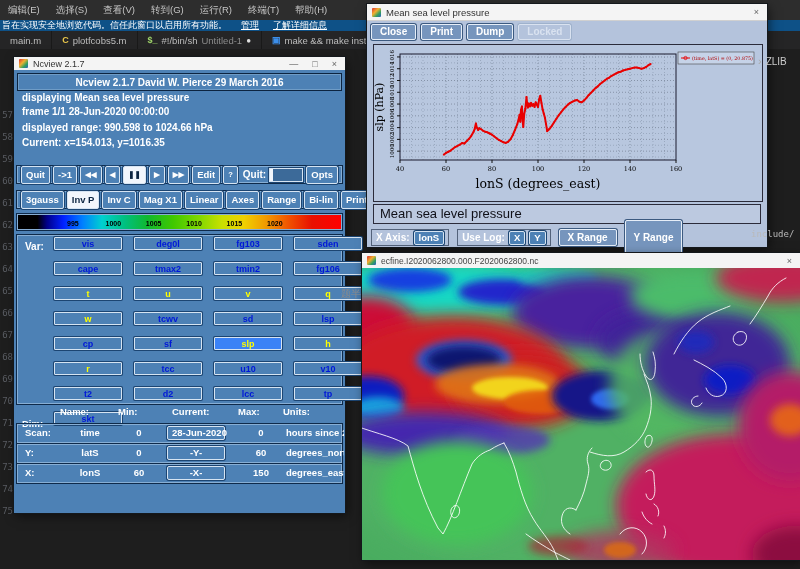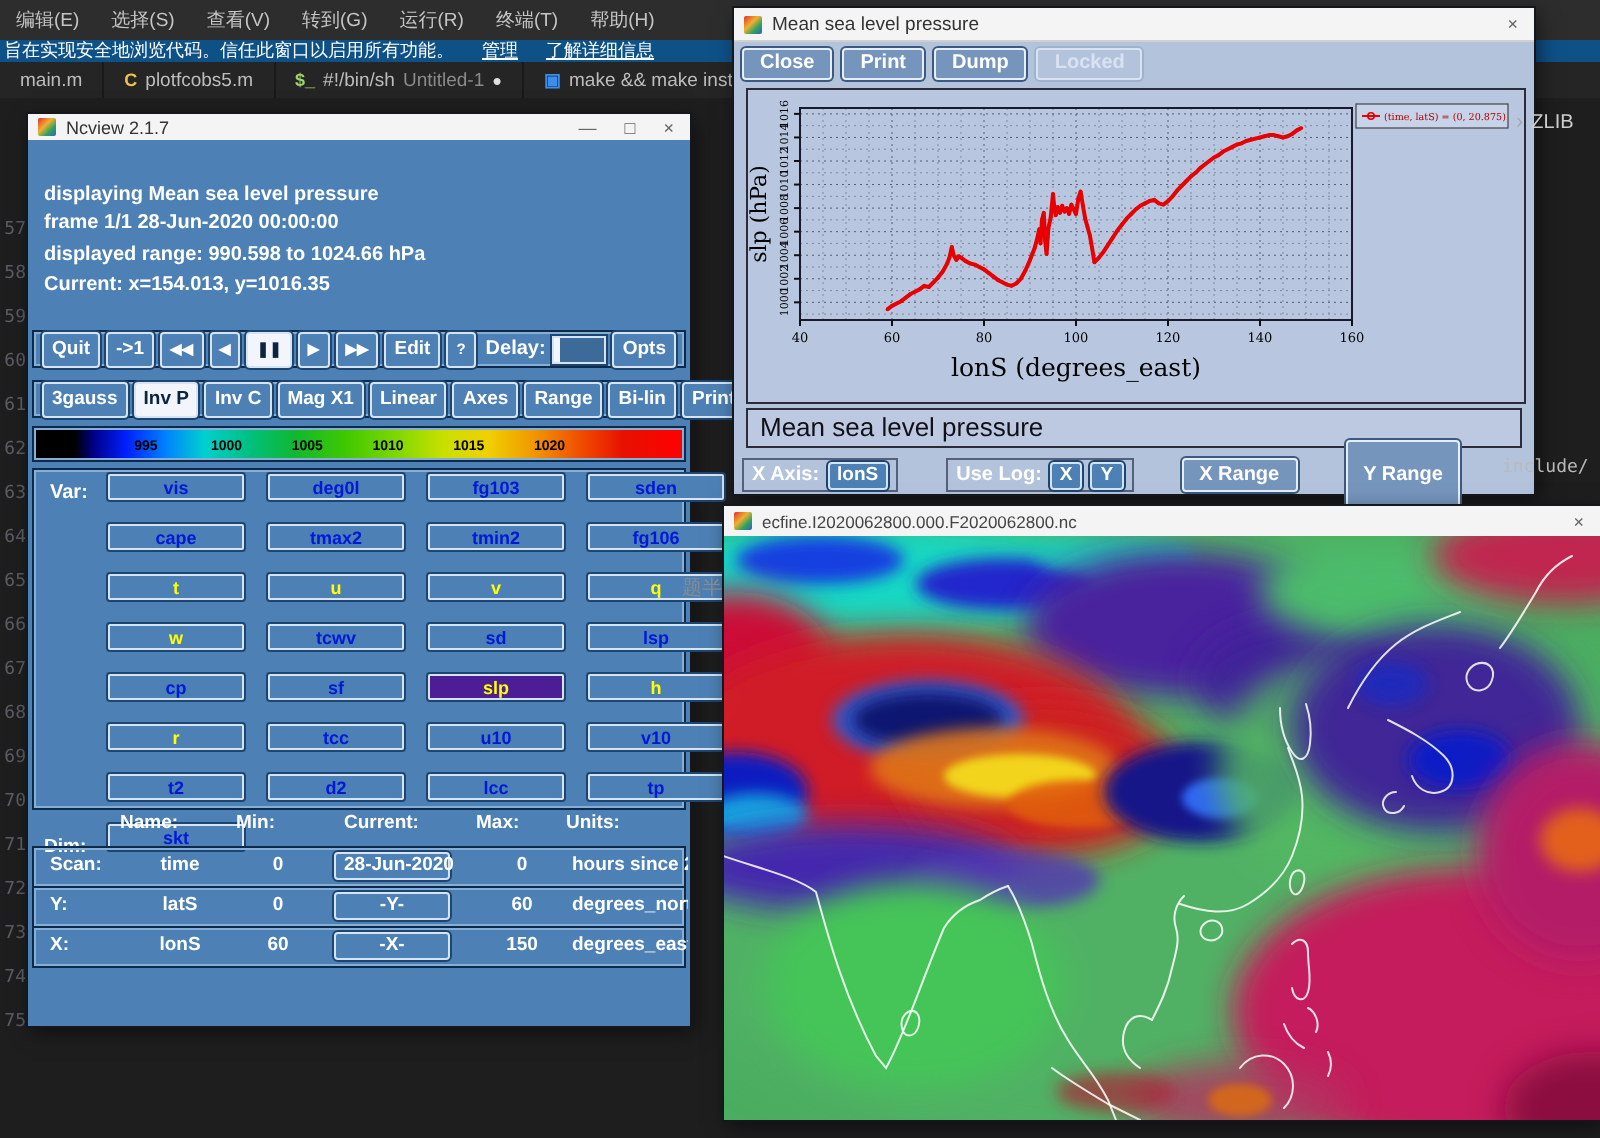--- a/index.html
+++ b/index.html
@@ -59,21 +59,21 @@
       #f05000 84%,#e81000 91%,#ff0000 100%);}
   .cbar span{position:absolute;top:5px;transform:translateX(-50%);color:#000;font-size:7px;font-weight:bold;}
   .nc-varbox{position:absolute;left:2px;right:2px;border:1px solid #0e2a4a;box-shadow:inset 0 0 0 1px #87aed4;}
   .nc-varlabel{position:absolute;left:8px;top:6px;font-size:10px;font-weight:bold;}
   .vargrid{position:absolute;left:37px;top:2px;display:grid;grid-template-columns:repeat(4,68px);
     grid-auto-rows:13px;column-gap:4px;row-gap:7.5px;gap:12px;}
   .varbtn{border:1px solid #d6e4f2;box-shadow:0 0 0 1px #1c4572;border-radius:1px;background:#4d81b5;
     font-size:9px;font-weight:bold;line-height:11px;text-align:center;cursor:pointer;overflow:hidden;}
   .varbtn.blue{color:#0018d8;}
   .varbtn.yellow{color:#ffff00;}
-  .varbtn.selected{background:#4c1d95;color:#ffff00;}
+  .varbtn.selected{background:#3b82f6;color:#ffff00;}
   .dimhead{position:absolute;left:0;right:0;height:12px;font-size:9.5px;font-weight:bold;}
   .dimrow{position:absolute;left:2px;right:2px;height:19px;border:1px solid #0e2a4a;
     box-shadow:inset 0 0 0 1px #87aed4;font-size:9.5px;font-weight:bold;}
   .dc{position:absolute;top:3px;white-space:nowrap;}
   .dc.c-dim{left:8px;width:34px;}
   .dc.c-name{left:46px;width:54px;text-align:center;}
   .dc.c-min{left:104px;width:36px;text-align:center;}
   .dc.c-max{left:224px;width:40px;text-align:center;}
   .dc.c-units{left:269px;width:58px;overflow:hidden;}
   .dimbtn{position:absolute;left:150px;top:1.5px;width:58px;height:14px;line-height:12px;font-size:9.5px;}
@@ -81,21 +81,21 @@
   .plotwin{left:367px;top:4px;width:400px;height:243px;background:#b4c3dc;}
   .plotwin .titlebar{height:16px;font-size:9.5px;}
   .pw-content{position:absolute;left:0;top:16px;right:0;bottom:0;}
   .pw-btnrow{position:absolute;left:4px;top:4px;display:flex;gap:5px;}
   .pwbtn{background:#7695bd;color:#fff;font-weight:bold;font-size:10px;height:16px;line-height:14px;
     padding:0 8px;border:1px solid #e6eef8;box-shadow:0 0 0 1px #3c5a80;border-radius:2px;cursor:pointer;}
   .pwbtn.disabled{background:#b4c3dc;color:#d9e2f0;border-color:#d9e2f0;box-shadow:0 0 0 1px #9fb2cc;}
   .pw-panel{position:absolute;left:6px;top:24px;width:388px;height:156px;border:1px solid #2b2b3a;background:#b8c7df;}
   .pw-subtitle{position:absolute;left:6px;top:184px;width:388px;height:20px;border:1px solid #2b2b3a;
     box-sizing:border-box;background:#bcc9e0;color:#101018;font-size:13px;line-height:18px;padding-left:6px;}
-  .pw-controls{position:absolute;left:4px;top:208px;height:19px;display:flex;gap:24px;align-items:center;color:#fff;}
+  .pw-controls{position:absolute;left:4px;top:208px;height:19px;display:flex;gap:8px;align-items:center;color:#fff;}
   .pw-group{display:flex;align-items:center;gap:4px;border:1px solid #53627a;padding:1px 4px;height:17px;box-sizing:border-box;}
   .pw-grouplabel{font-size:10px;font-weight:bold;color:#fff;}
   
   .mapwin{left:362px;top:253px;width:438px;height:307px;background:#000;}
   .mapwin .titlebar{height:15px;font-size:8.5px;color:#444;}
   .map-svg{position:absolute;left:0;top:15px;}
 </style>
 </head>
 <body>
 
@@ -167,36 +167,37 @@
     <div class="titlebar">
       <span class="appicon"></span>
       <span>Ncview 2.1.7</span>
       <span class="wctl">
         <span>—</span>
         <span>□</span>
         <span>×</span>
       </span>
     </div>
     <div class="nc-content">
+      <div class="nc-headerbox">Ncview 2.1.7 David W. Pierce  29 March 2016</div>
       <div class="nc-line" style="top:22px">displaying Mean sea level pressure</div>
       <div class="nc-line" style="top:36px">frame 1/1 28-Jun-2020 00:00:00</div>
       <div class="nc-line" style="top:52px">displayed range: 990.598 to 1024.66 hPa</div>
       <div class="nc-line" style="top:67px">Current: x=154.013, y=1016.35</div>
 
       <div class="nc-box" style="top:95px;height:19px" id="nc-row1">
           <button class="ncbtn">Quit</button>
           <button class="ncbtn">-&gt;1</button>
           <button class="ncbtn" style="font-size: 7.5px;">◀◀</button>
           <button class="ncbtn" style="font-size: 7.5px;">◀</button>
           <button class="ncbtn active" style="font-size: 7.5px;">❚❚</button>
           <button class="ncbtn" style="font-size: 7.5px;">▶</button>
           <button class="ncbtn" style="font-size: 7.5px;">▶▶</button>
           <button class="ncbtn">Edit</button>
           <button class="ncbtn" style="font-size: 7.5px;">?</button>
-          <span class="nc-delaylabel">Delay:</span>
+          <span class="nc-delaylabel">Quit:</span>
           <div class="nc-delayinput"></div>
           <button class="ncbtn" style="margin-left: auto;">Opts</button>
         </div>
       <div class="nc-box" style="top: 120px; height: 19px; justify-content: space-between;" id="nc-row2">
           <button class="ncbtn">3gauss</button>
           <button class="ncbtn active">Inv P</button>
           <button class="ncbtn">Inv C</button>
           <button class="ncbtn">Mag X1</button>
           <button class="ncbtn">Linear</button>
           <button class="ncbtn">Axes</button>

